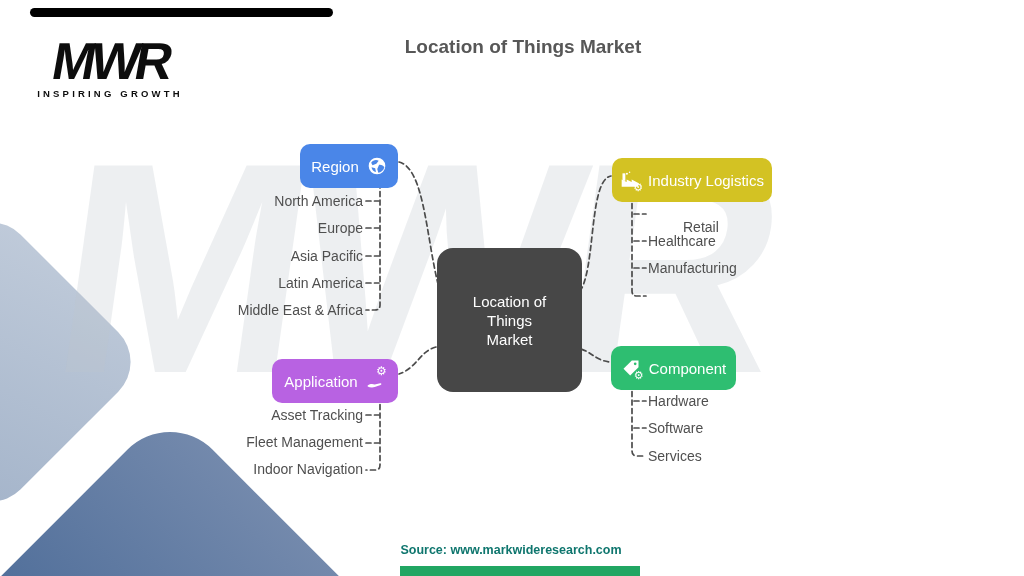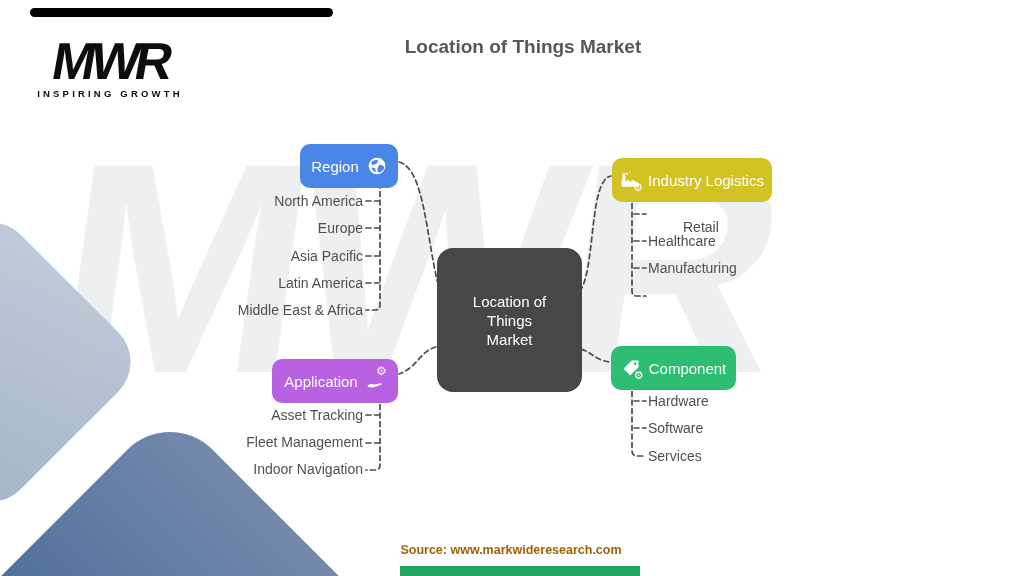--- a/index.html
+++ b/index.html
@@ -43,21 +43,21 @@
   .node-application{left:272px;top:359px;width:126px;background:#b862e2;}
   .node-component{left:611px;top:346px;width:125px;background:#2ebe71;}
 
   
   .child{position:absolute;font-size:14px;color:#4f4f4f;height:18px;line-height:18px;white-space:nowrap;z-index:3;}
   .child.r{right:661px;text-align:right;}
   .child.l{left:648px;text-align:left;}
 
   
   .source{position:absolute;left:340px;top:543px;width:342px;text-align:center;font-size:12.5px;font-weight:700;
-          color:#a16207;z-index:3;}
+          color:#0f766e;z-index:3;}
   .disclaimer{position:absolute;right:10px;top:549px;font-size:10.5px;color:#222;z-index:3;}
 </style>
 </head>
 <body>
 
 <div class="canvas">
 
   <div class="deco-light"></div>
   <div class="deco-dark"></div>
   <div class="watermark">MWR</div>

